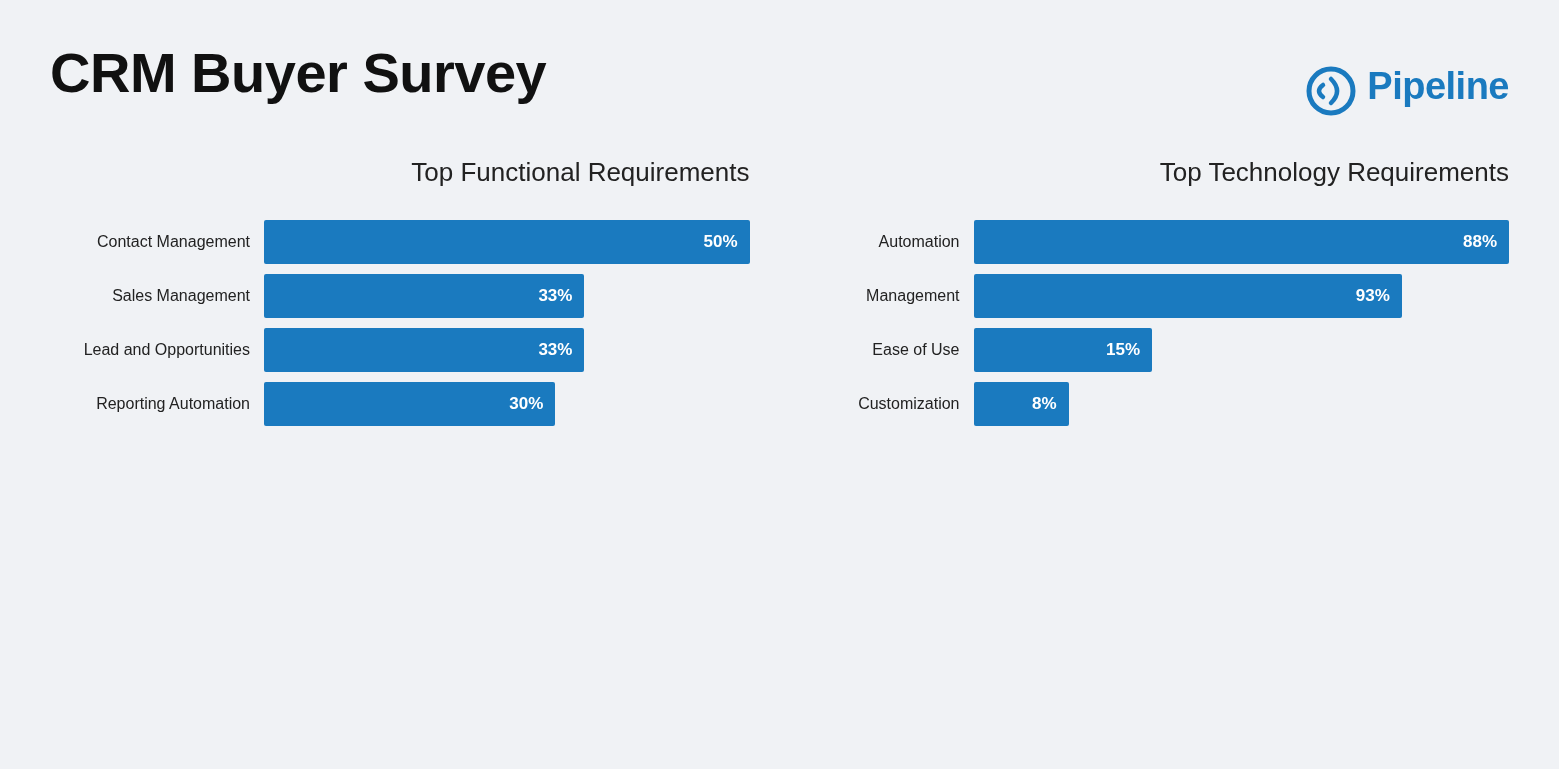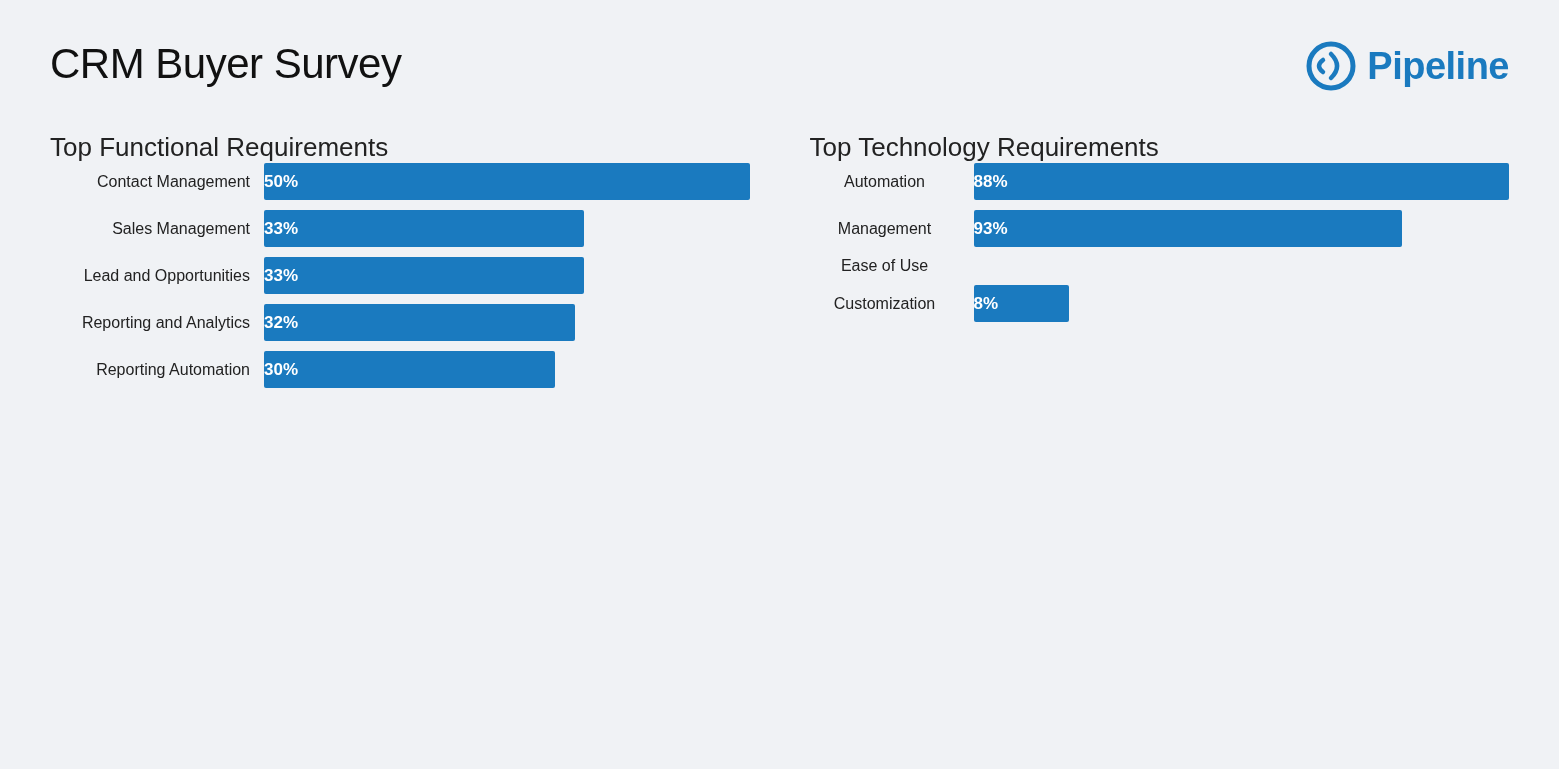--- a/index.html
+++ b/index.html
@@ -19,30 +19,31 @@
     }
 
     .header {
       display: flex;
       justify-content: space-between;
       align-items: flex-start;
       margin-bottom: 40px;
     }
 
     .page-title {
-      font-size: 42px;
-      font-weight: 400;
+      font-size: 56px;
+      font-weight: 700;
       color: #111;
       letter-spacing: -0.5px;
     }
 
     .logo-container {
       display: flex;
-      align-items: center;
+      align-items: flex-start;
       gap: 10px;
+      margin-top: 25px;
     }
 
     .logo-icon {
       width: 52px;
       height: 52px;
     }
 
     .logo-text {
       font-size: 38px;
       font-weight: 800;
@@ -57,21 +58,22 @@
     }
 
     .chart-section {
       flex: 1;
     }
 
     .chart-title {
       font-size: 26px;
       font-weight: 400;
       color: #222;
-      text-align: left;
+      text-align: right;
+      margin-bottom: 32px;
     }
 
     .bar-chart {
       display: flex;
       flex-direction: column;
       gap: 10px;
     }
 
     .bar-row {
       display: flex;
@@ -87,37 +89,36 @@
       width: 200px;
     }
 
     .bar-track {
       flex: 1;
       position: relative;
     }
 
     .bar-fill {
       background: #1a7abf;
-      height: 37px;
+      height: 44px;
       display: flex;
       align-items: center;
-      justify-content: flex-start;
+      justify-content: flex-end;
       padding-right: 12px;
       border-radius: 2px;
     }
 
     .bar-value {
       color: #fff;
       font-size: 17px;
       font-weight: 600;
     }
 
     .right-chart .bar-label {
       width: 150px;
-      text-align: center;
     }
   </style>
 </head>
 <body>
 
 <div class="page-wrapper">
 
   <div class="header">
     <h1 class="page-title">CRM Buyer Survey</h1>
     <div class="logo-container">
@@ -153,28 +154,20 @@
     </div>
           <div class="bar-row">
       <span class="bar-label">Lead and Opportunities</span>
       <div class="bar-track">
         <div class="bar-fill" style="width:66%">
           <span class="bar-value">33%</span>
         </div>
       </div>
     </div>
           <div class="bar-row">
-      <span class="bar-label">Reporting and Analytics</span>
-      <div class="bar-track">
-        <div class="bar-fill" style="width:64%">
-          <span class="bar-value">32%</span>
-        </div>
-      </div>
-    </div>
-          <div class="bar-row">
       <span class="bar-label">Reporting Automation</span>
       <div class="bar-track">
         <div class="bar-fill" style="width:60%">
           <span class="bar-value">30%</span>
         </div>
       </div>
     </div>
         </div>
     </div>
 
@@ -192,20 +185,25 @@
           <div class="bar-row">
       <span class="bar-label">Management</span>
       <div class="bar-track">
         <div class="bar-fill" style="width:80%">
           <span class="bar-value">93%</span>
         </div>
       </div>
     </div>
           <div class="bar-row">
       <span class="bar-label">Ease of Use</span>
+      <div class="bar-track">
+        <div class="bar-fill" style="width:33.33333333333333%">
+          <span class="bar-value">15%</span>
+        </div>
+      </div>
     </div>
           <div class="bar-row">
       <span class="bar-label">Customization</span>
       <div class="bar-track">
         <div class="bar-fill" style="width:17.77777777777778%">
           <span class="bar-value">8%</span>
         </div>
       </div>
     </div>
         </div>

